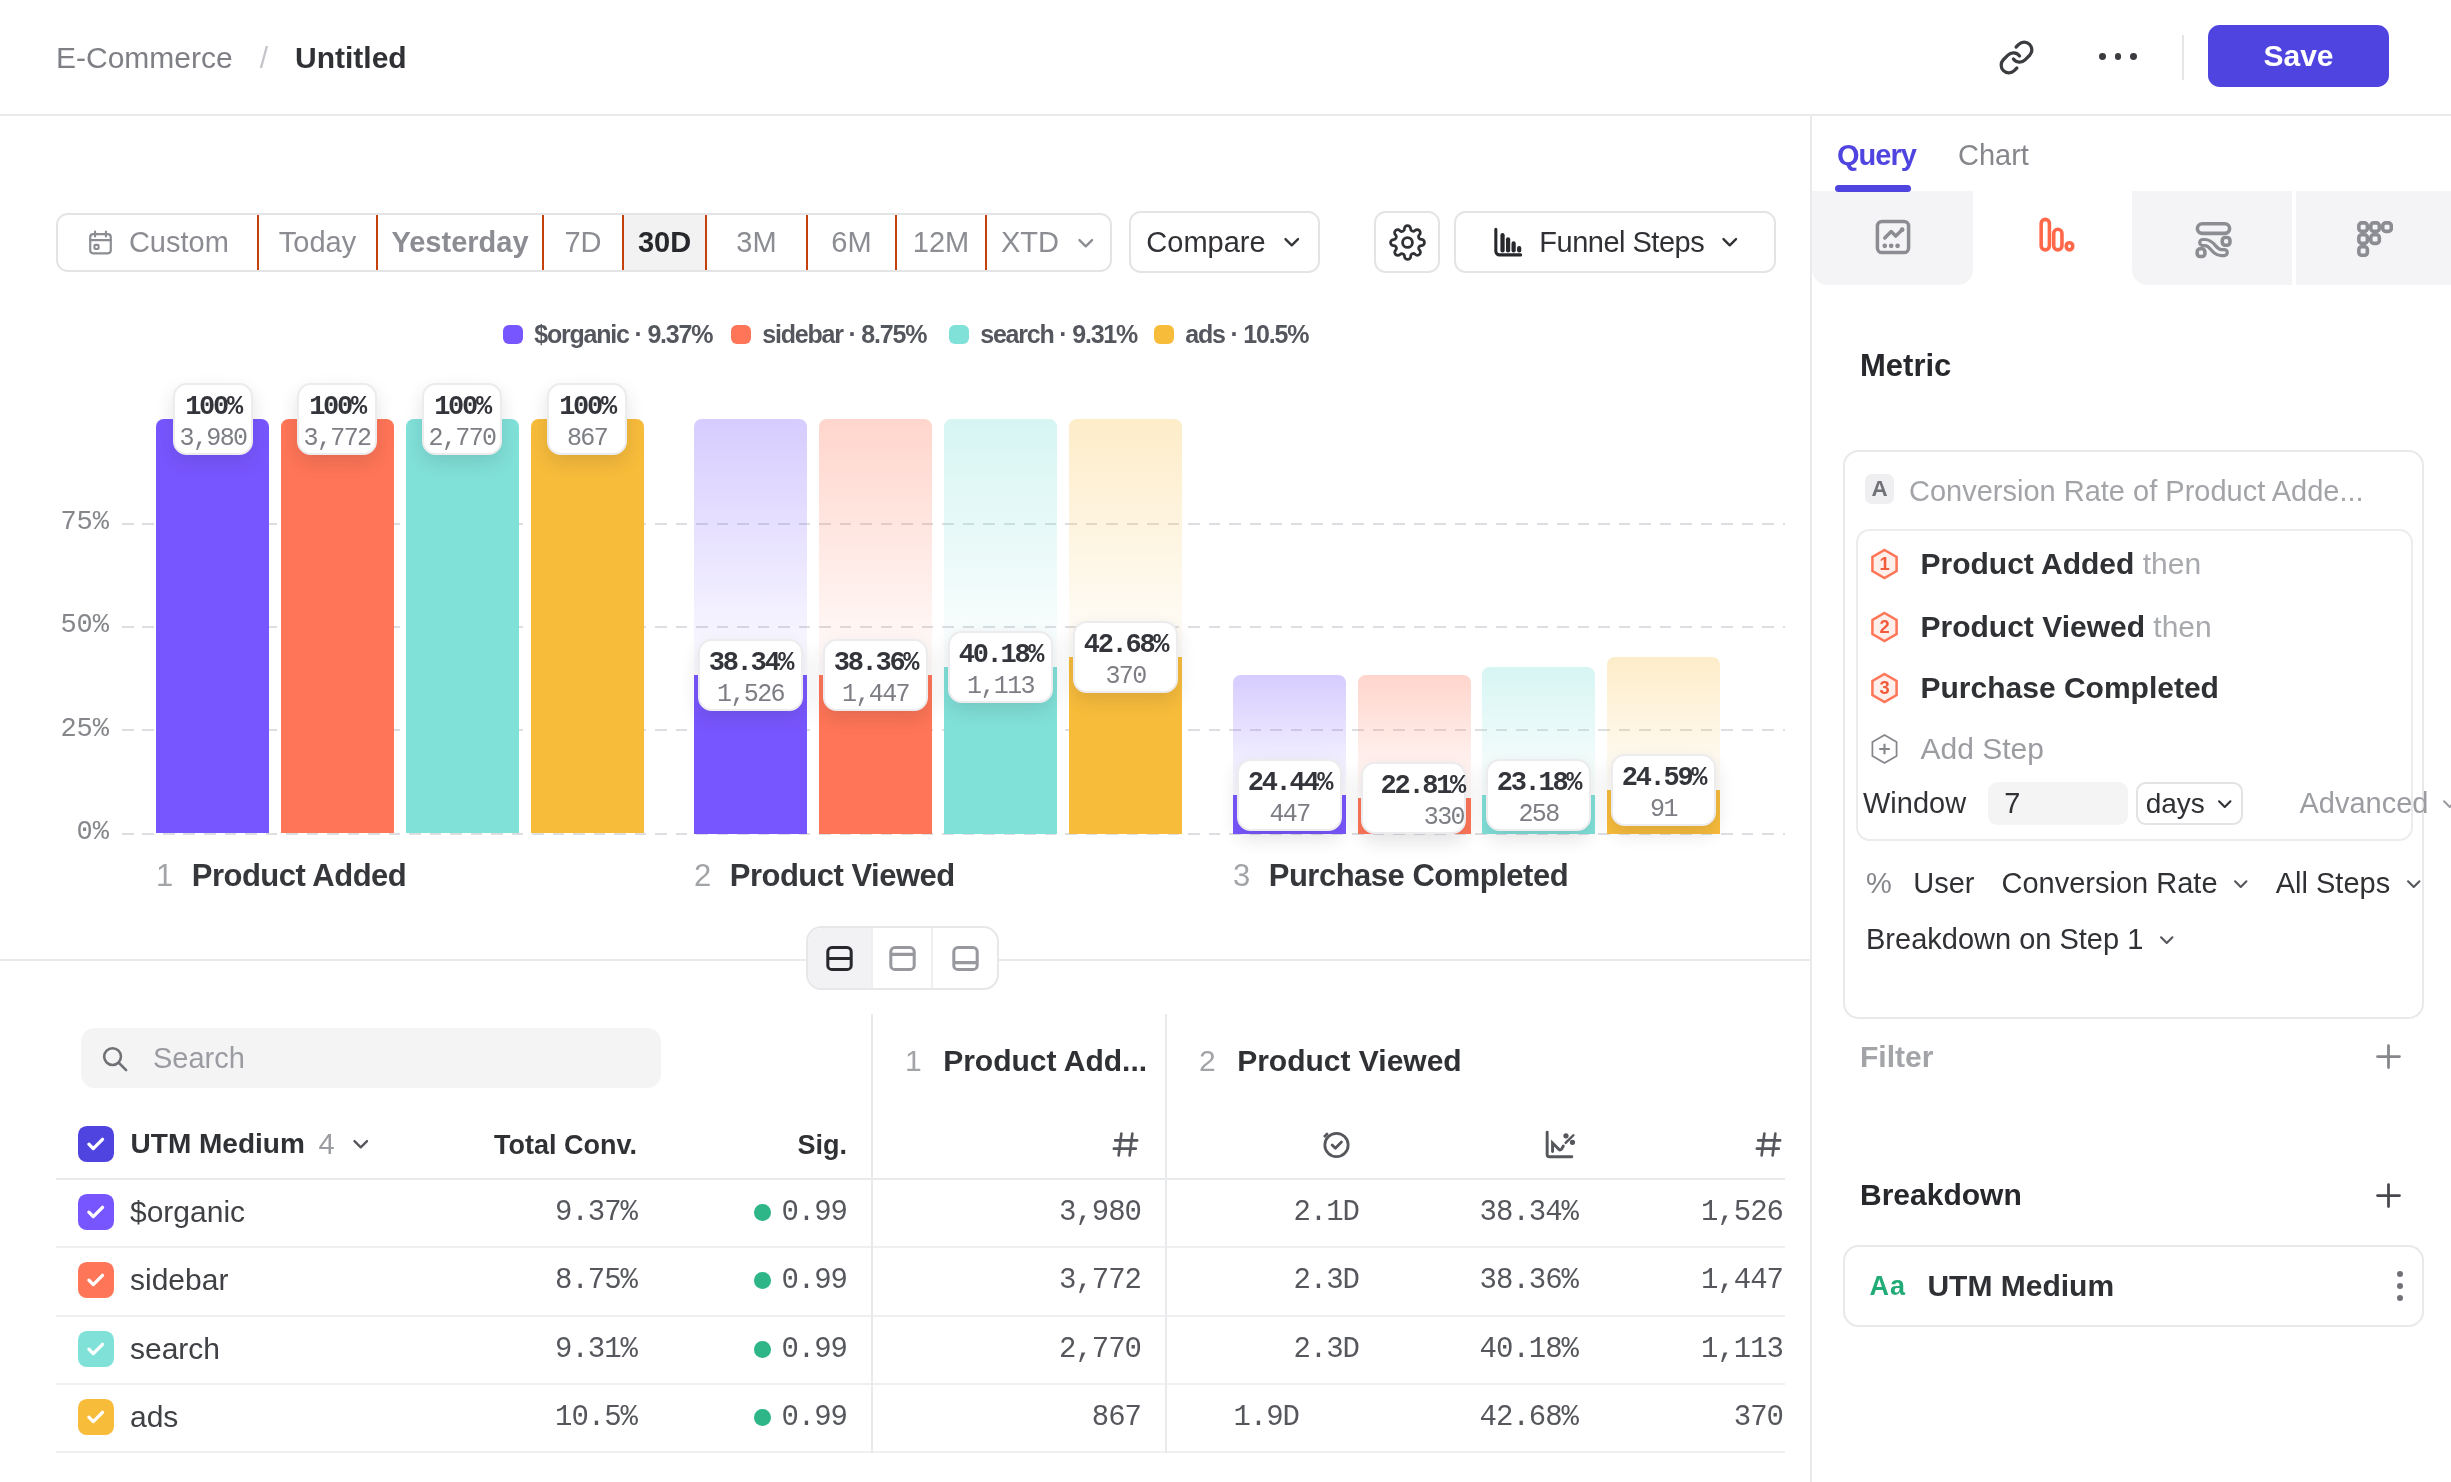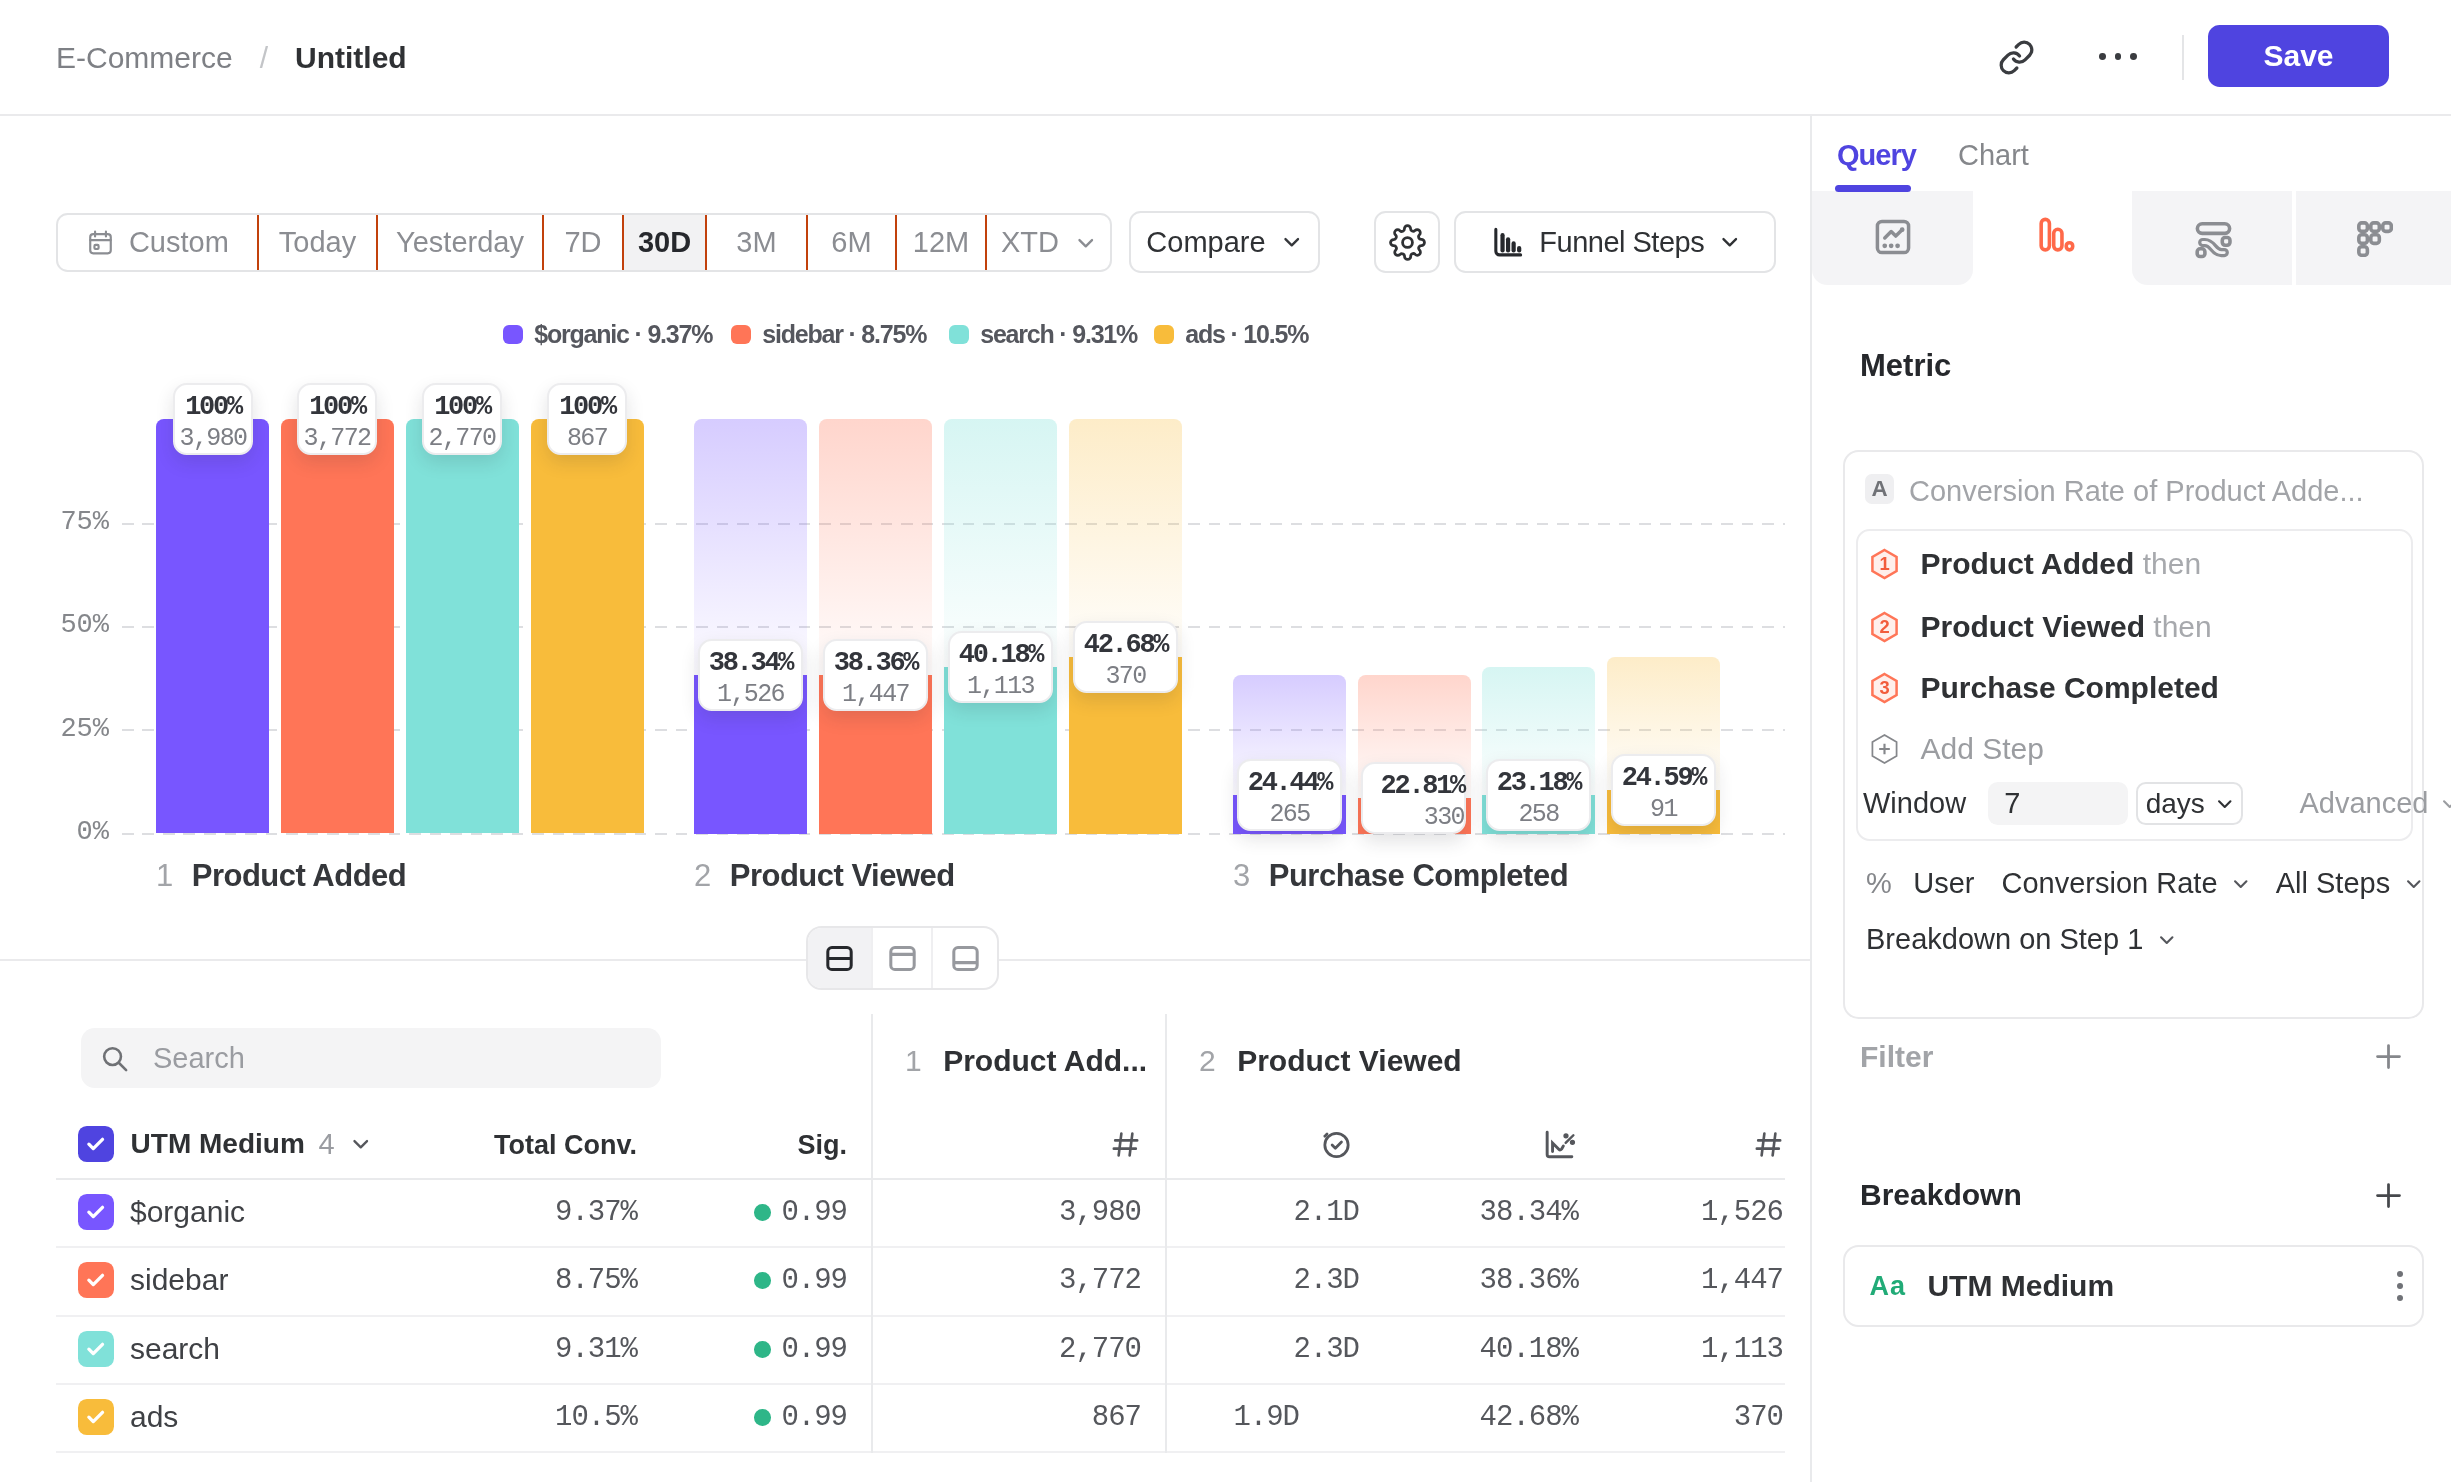--- a/index.html
+++ b/index.html
@@ -60,21 +60,21 @@
   <div class="abs flex" style="left:56px;top:213px;width:1056px;height:59px;border:2px solid #e3e4e6;border-radius:11.7px;background:#fff;overflow:hidden;">
     <div class="seg flex" style="width:201px;justify-content:center;gap:13.7px;">
       <svg width="29" height="29" viewBox="0 0 24 24" fill="none" stroke="#8b8d92" stroke-width="1.8" stroke-linecap="round" stroke-linejoin="round">
           <rect x="3.5" y="5" width="17" height="16" rx="2.5"></rect>
           <path d="M7.5 3v4M16.5 3v4M3.5 10h17"></path>
           <rect x="7" y="14" width="3.4" height="3.4" rx="0.8"></rect>
         </svg>
       <span>Custom</span>
     </div>
     <div class="seg flex" style="width:119px;justify-content:center;">Today</div>
-    <div class="seg flex" style="width:166px;justify-content:center;">Yesterday</div>
+    <div class="seg flex" style="width:166px;justify-content:center;font-weight:bold;">Yesterday</div>
     <div class="seg flex" style="width:80px;justify-content:center;">7D</div>
     <div class="seg flex segon" style="width:83px;justify-content:center;">30D</div>
     <div class="seg flex" style="width:101px;justify-content:center;">3M</div>
     <div class="seg flex" style="width:89px;justify-content:center;">6M</div>
     <div class="seg flex" style="width:90px;justify-content:center;">12M</div>
     <div class="flex" style="flex:1;justify-content:center;gap:15.6px;color:#8b8d92;font-size:29px;">XTD
       <svg width="21.5" height="21.5" viewBox="0 0 24 24" fill="none" stroke="#8b8d92" stroke-width="2.6" stroke-linecap="round" stroke-linejoin="round">
           <path d="M5 9l7 7 7-7"></path>
         </svg>
     </div>
@@ -180,21 +180,21 @@
   <div class="tip" style="left:948px;top:631px;width:105px;">
       <b>40.18%</b>
       <span>1,113</span>
     </div>
   <div class="tip" style="left:1073px;top:621px;width:105px;">
       <b>42.68%</b>
       <span>370</span>
     </div>
   <div class="tip" style="left:1237px;top:759px;width:105px;">
       <b>24.44%</b>
-      <span>265</span>
+      <span>447</span>
     </div>
   <div class="tip" style="left:1361px;top:762px;width:105px;text-align:right;">
       <b>22.81%</b>
       <span>330</span>
     </div>
   <div class="tip" style="left:1486px;top:759px;width:105px;">
       <b>23.18%</b>
       <span>258</span>
     </div>
   <div class="tip" style="left:1611px;top:754px;width:105px;">

